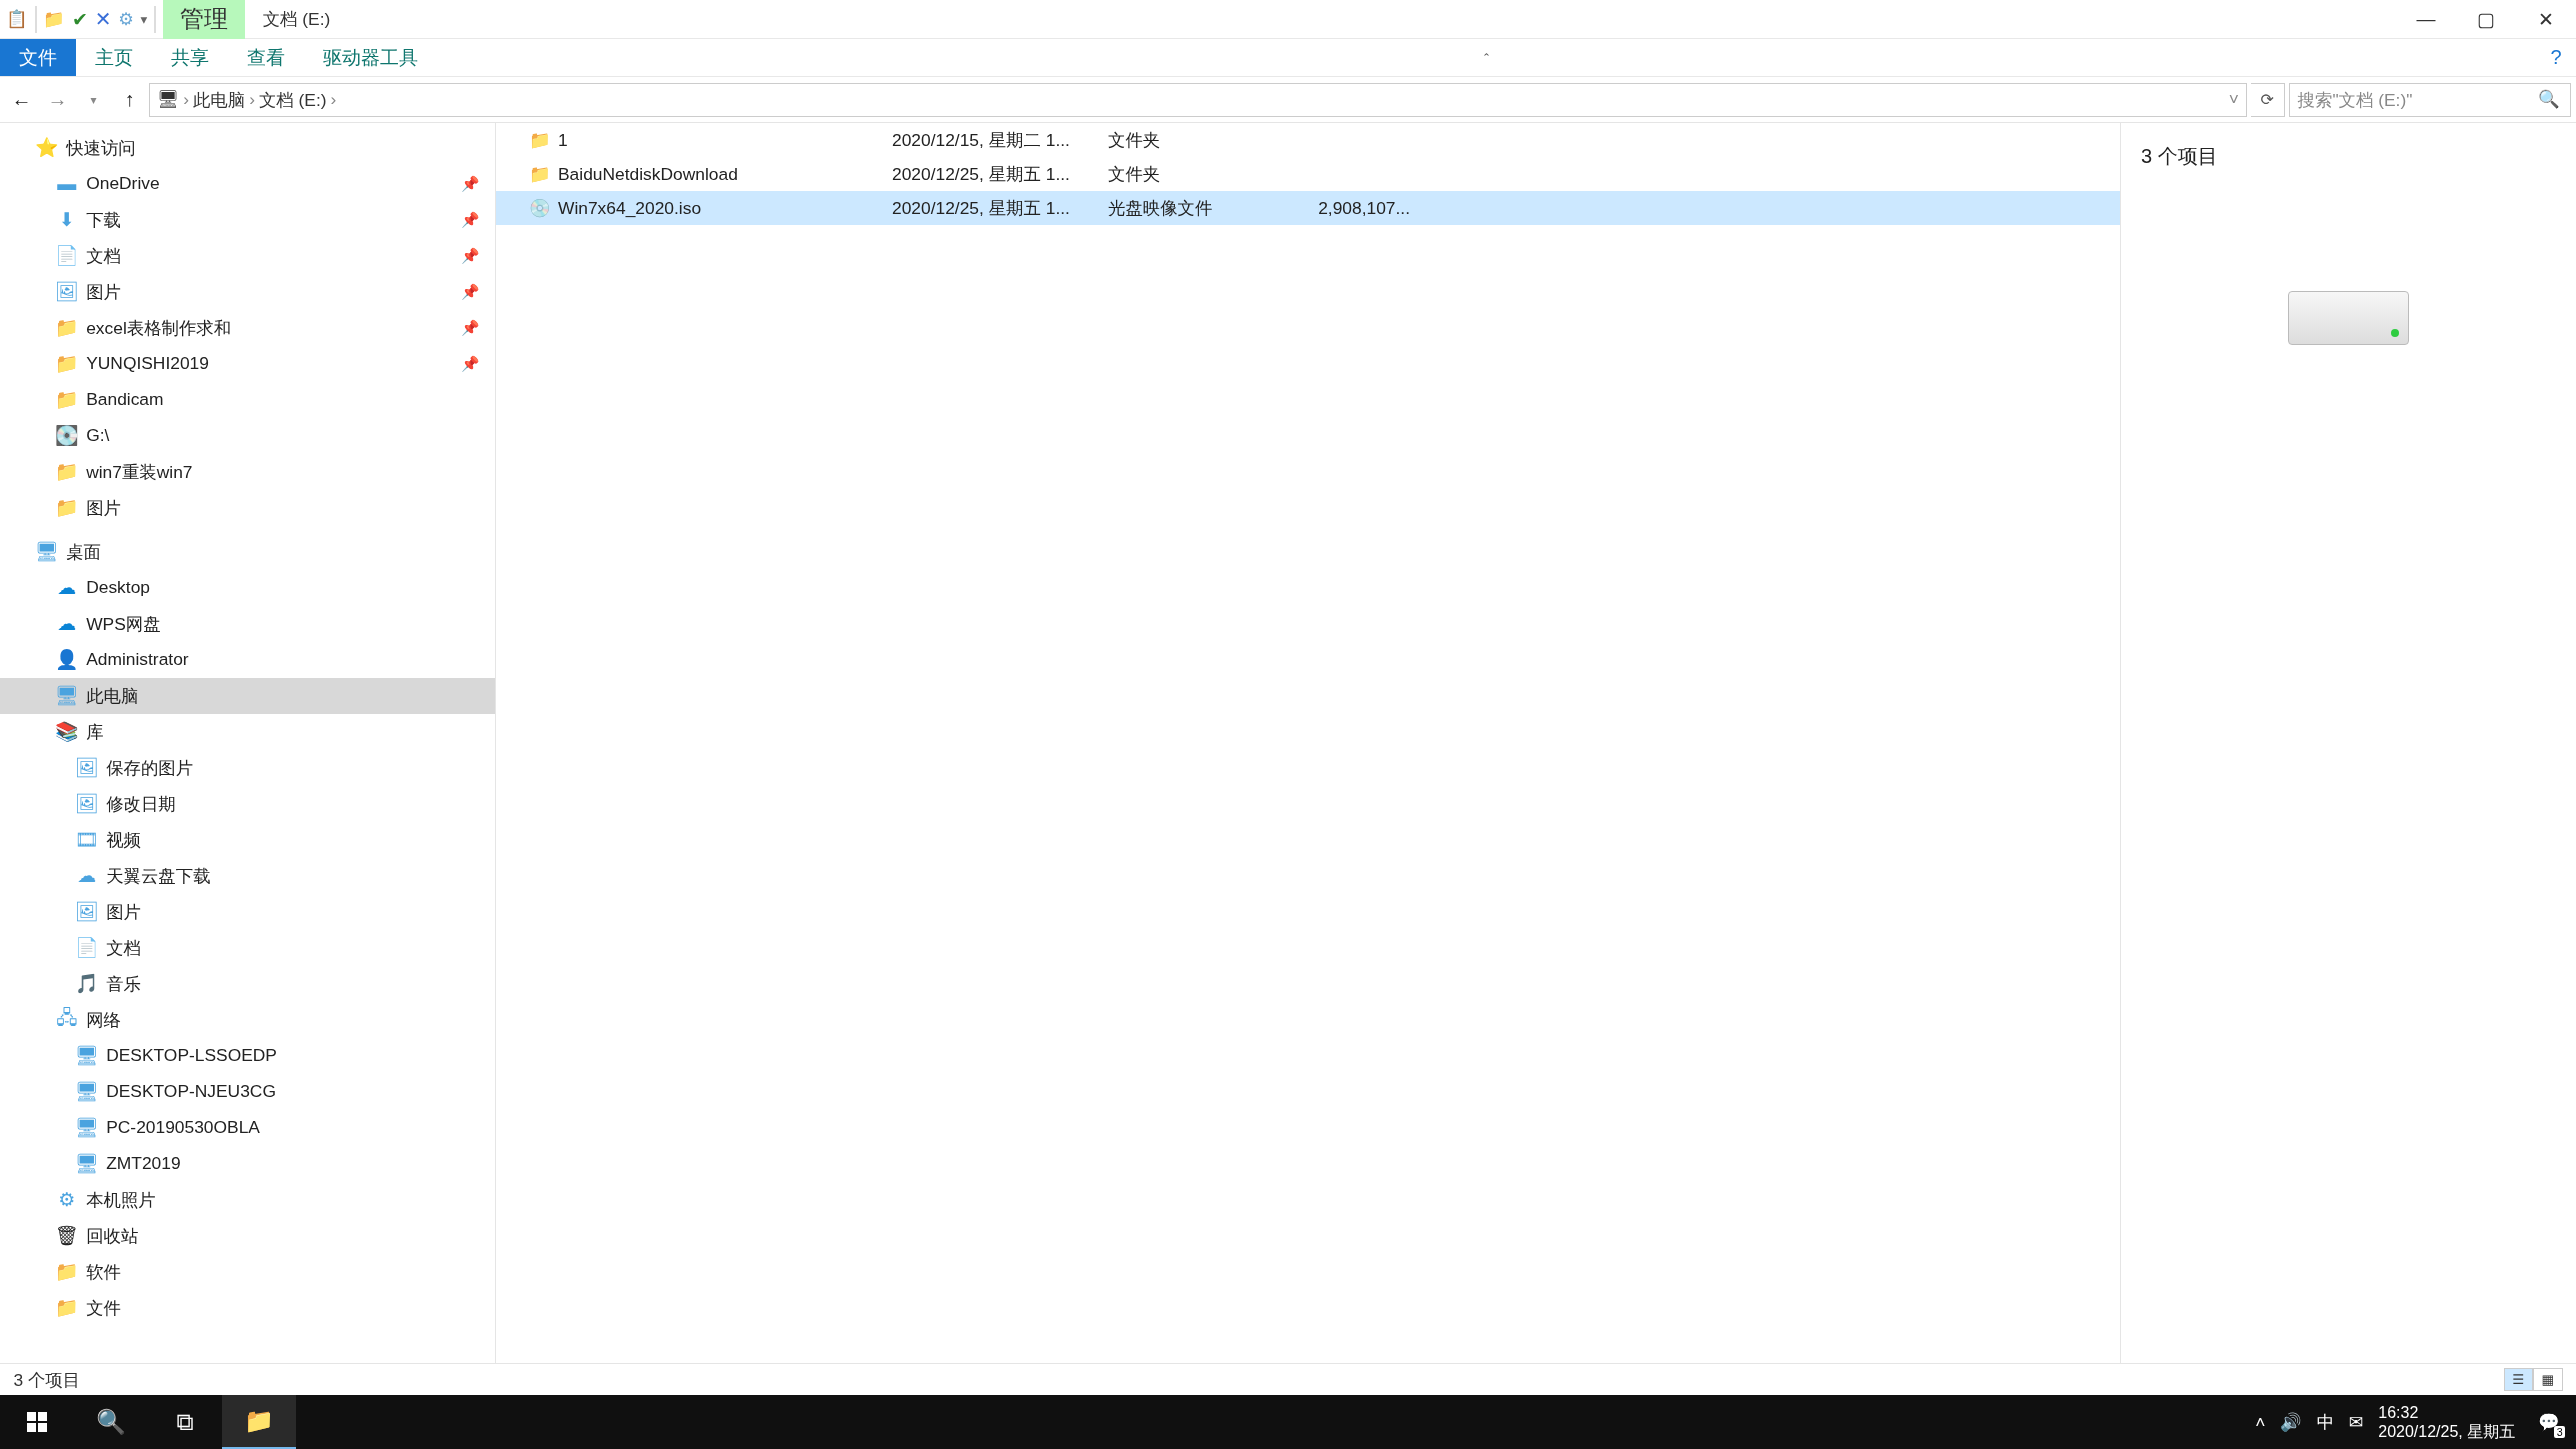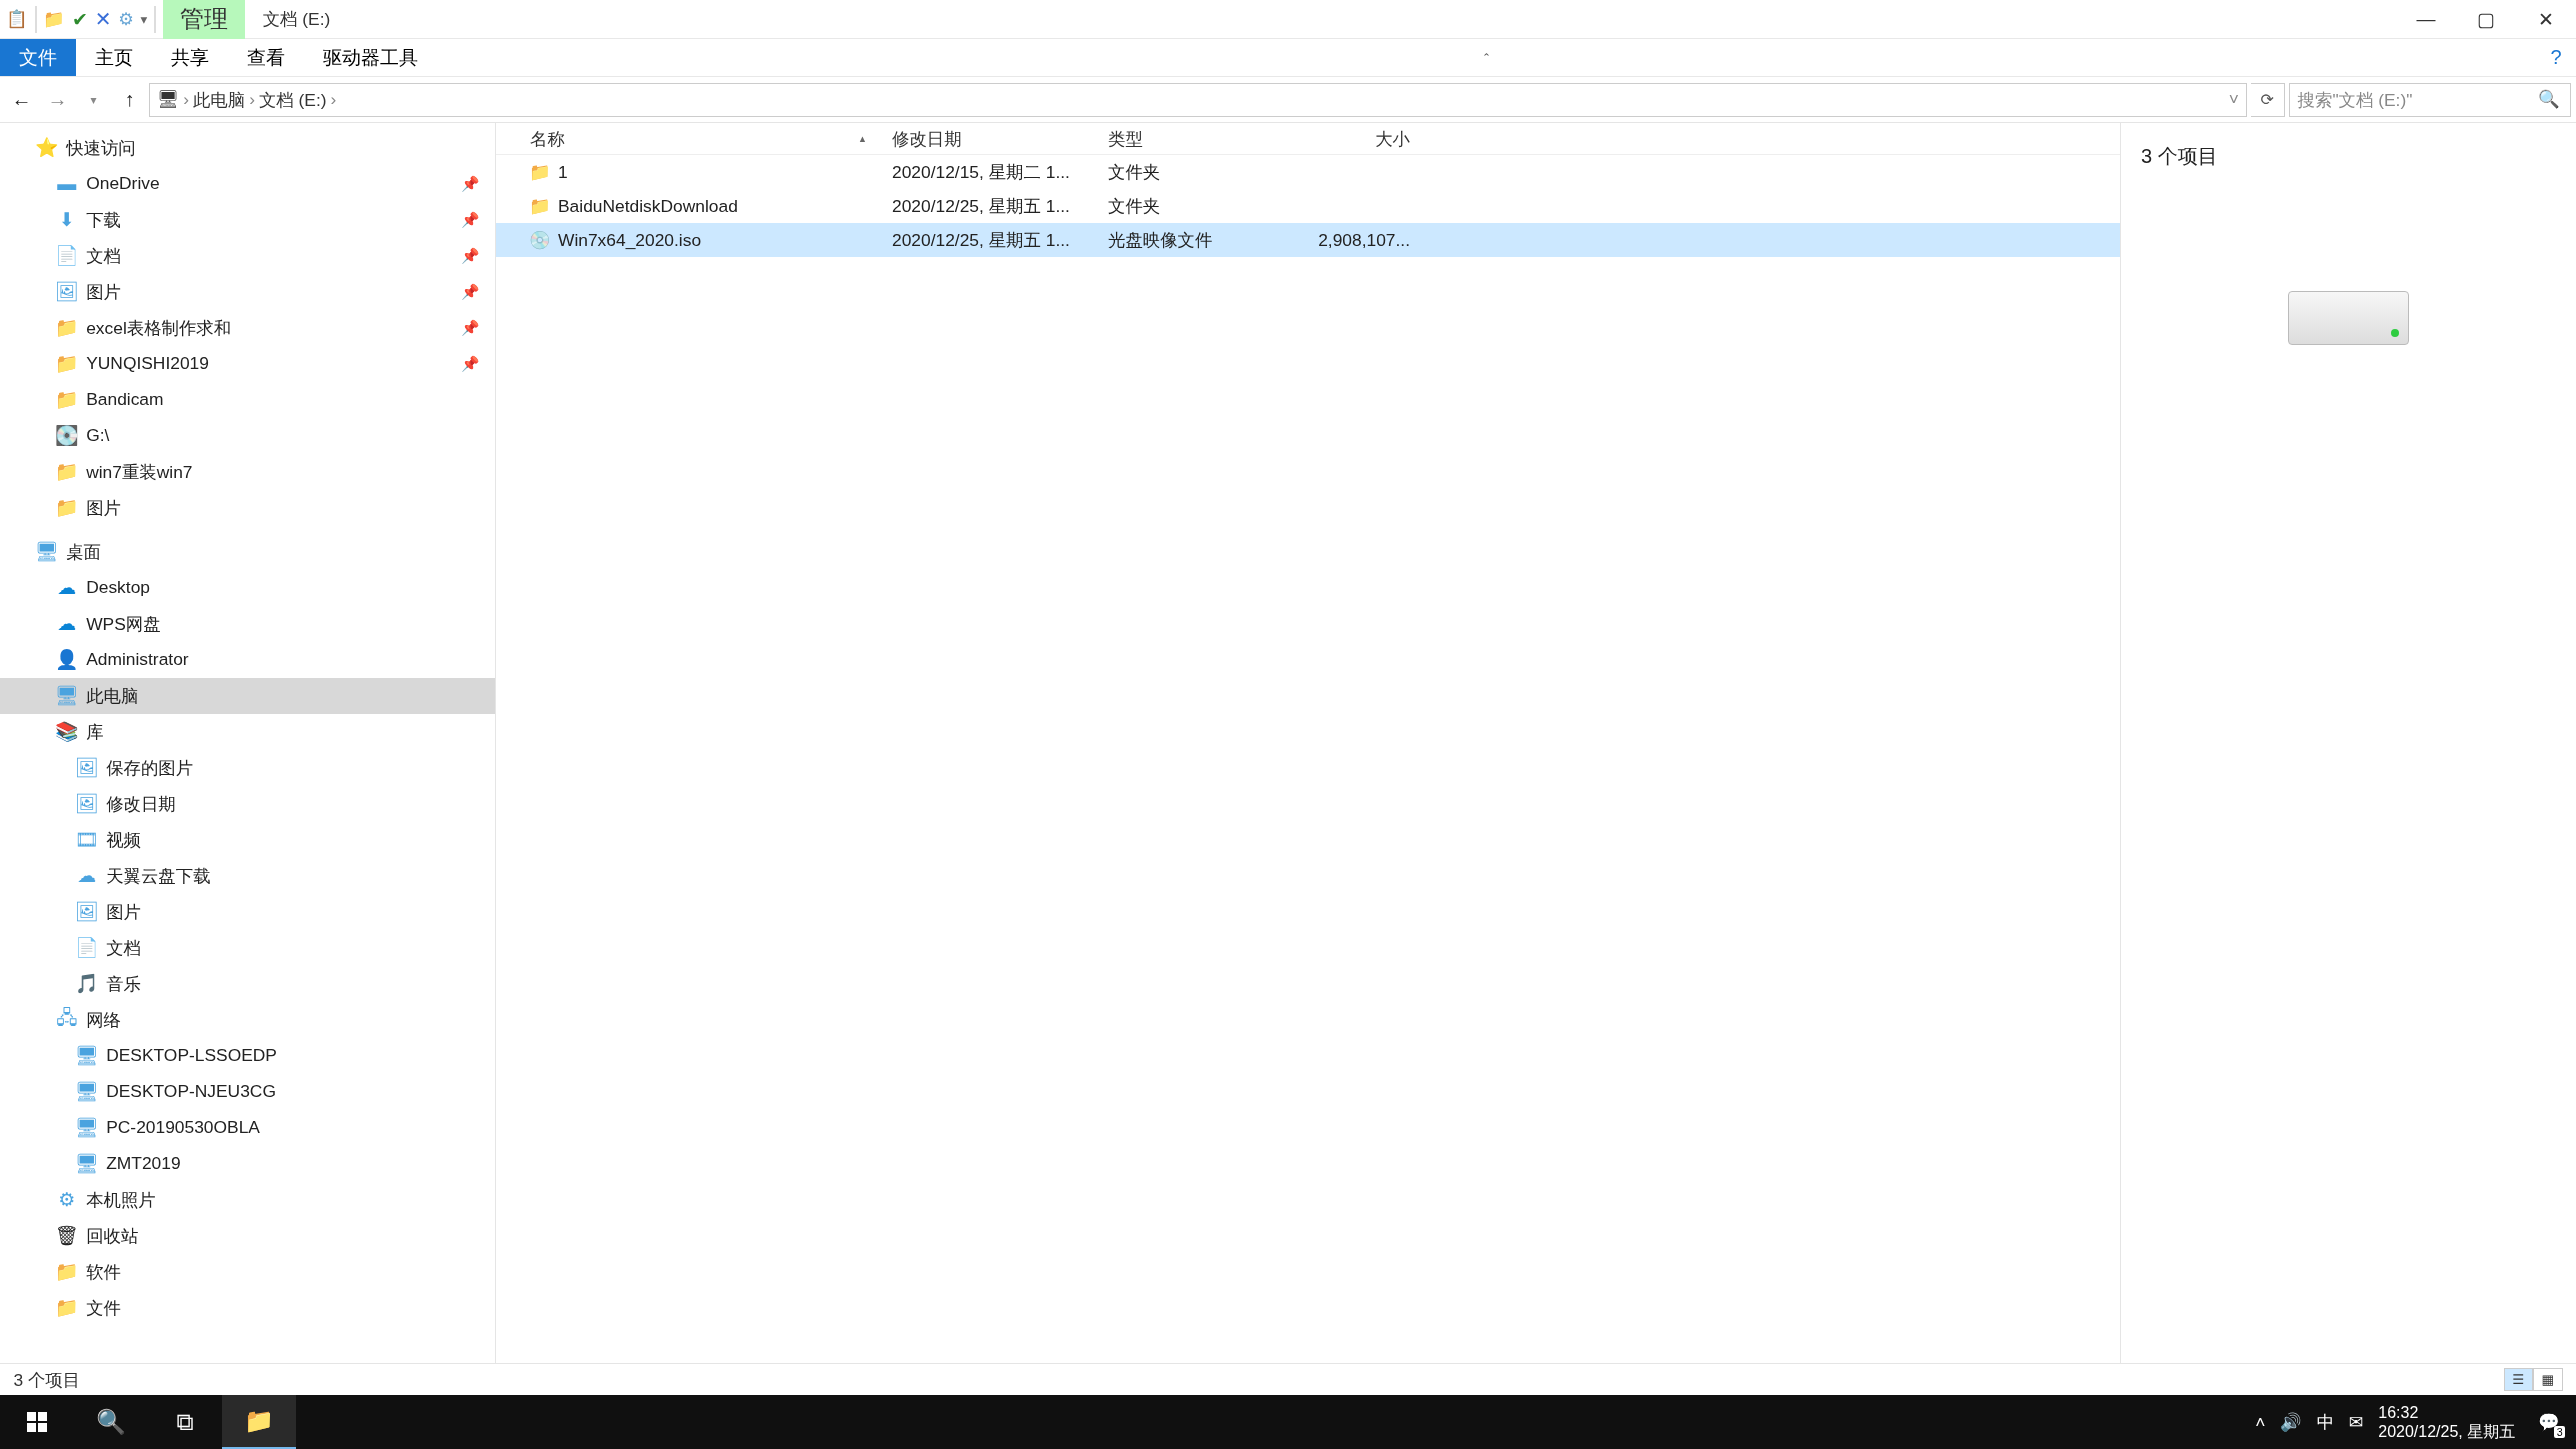--- a/index.html
+++ b/index.html
@@ -10,21 +10,21 @@
 .titlebar { height: 39px; display: flex; align-items: center; background: #fff; border-bottom: 0.7px solid #e8e8e8; }
 .qat { display: flex; align-items: center; gap: 6.7px; padding: 0 6.7px; }
 .qat-sep { width: 2px; height: 27px; background: #ddd; }
 .tab-manage { background: #b7f8bb; padding: 4px 17.4px; font-size: 24px; color: #333; }
 .tab-path { padding: 4px 17.4px; font-size: 17.4px; color: #333; }
 .winctrls { margin-left: auto; display: flex; }
 .winbtn { width: 60px; height: 39px; display: flex; align-items: center; justify-content: center; font-size: 19px; color: #333; }
 
 
 .ribbon { height: 38px; display: flex; align-items: stretch; background: #fff; border-bottom: 0.7px solid #e8e8e8; }
-.ribbon-tab { padding: 0 19px; display: flex; align-items: center; font-size: 19px; color: #000000; }
+.ribbon-tab { padding: 0 19px; display: flex; align-items: center; font-size: 19px; color: #0f766e; }
 .ribbon-tab.file { background: #1976d2; color: #fff; }
 .help-icon { margin-left: auto; width: 40px; display: flex; align-items: center; justify-content: center; }
 
 
 .navbar { height: 46px; display: flex; align-items: center; border-bottom: 0.7px solid #e5e5e5; padding: 0 5.4px; gap: 4px; }
 .navbtn { width: 32px; height: 32px; display: flex; align-items: center; justify-content: center; font-size: 20px; color: #888; }
 .navbtn.active { color: #222; }
 .breadcrumb { flex: 1; height: 34px; border: 0.7px solid #ccc; display: flex; align-items: center; padding: 0 6.7px; font-size: 17.4px; color: #333; gap: 4px; }
 .bc-sep { color: #888; }
 .refresh { width: 34px; height: 34px; border: 0.7px solid #ccc; border-left: none; display: flex; align-items: center; justify-content: center; font-size: 16px; color: #555; }
@@ -270,29 +270,20 @@
           <span class="icon">📁</span>
           <span>软件</span>
         </div>
       <div class="tree-item lvl1">
           <span class="icon">📁</span>
           <span>文件</span>
         </div>
     </div>
 
     <div class="filepane">
-      <div class="fheader">
-        <div class="col-name">
-            <span>名称</span>
-            <span class="caret-up" style="margin-left:auto;margin-right:27px;">▴</span>
-          </div>
-        <div class="col-date">修改日期</div>
-        <div class="col-type">类型</div>
-        <div class="col-size">大小</div>
-      </div>
       <div id="file-rows">
           <div class="frow">
             <div class="col-name">
               <span class="ficon">📁</span>
               <span>1</span>
             </div>
             <div class="col-date">2020/12/15, 星期二 1...</div>
             <div class="col-type">文件夹</div>
             <div class="col-size"></div>
           </div>

